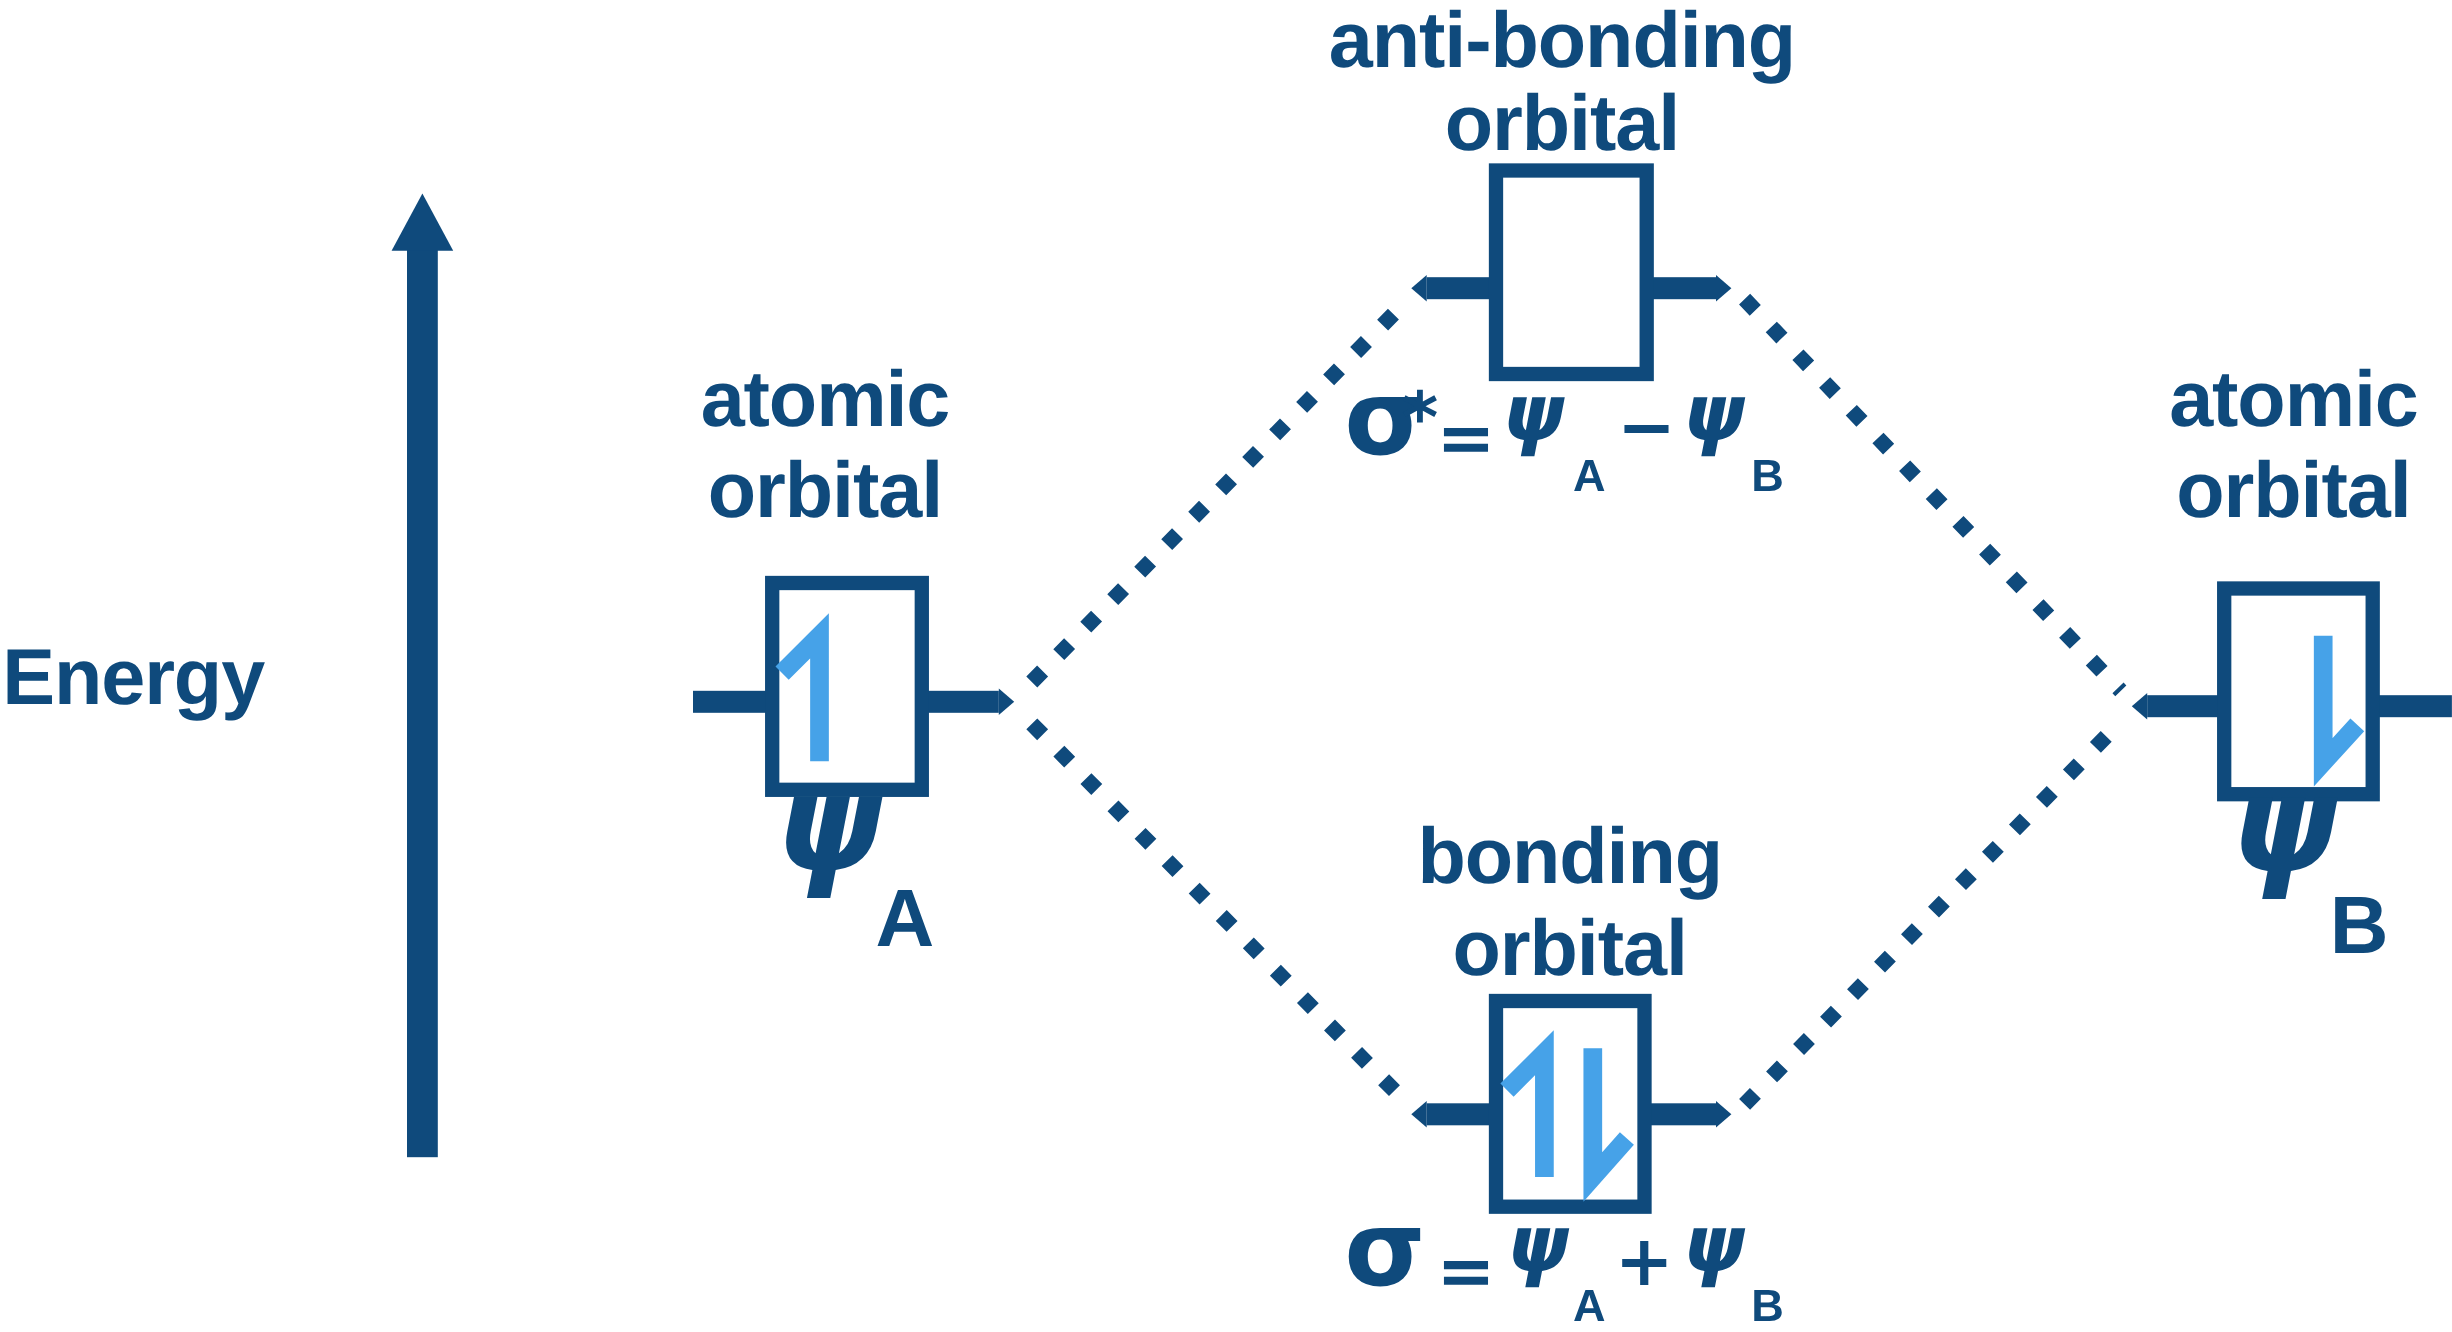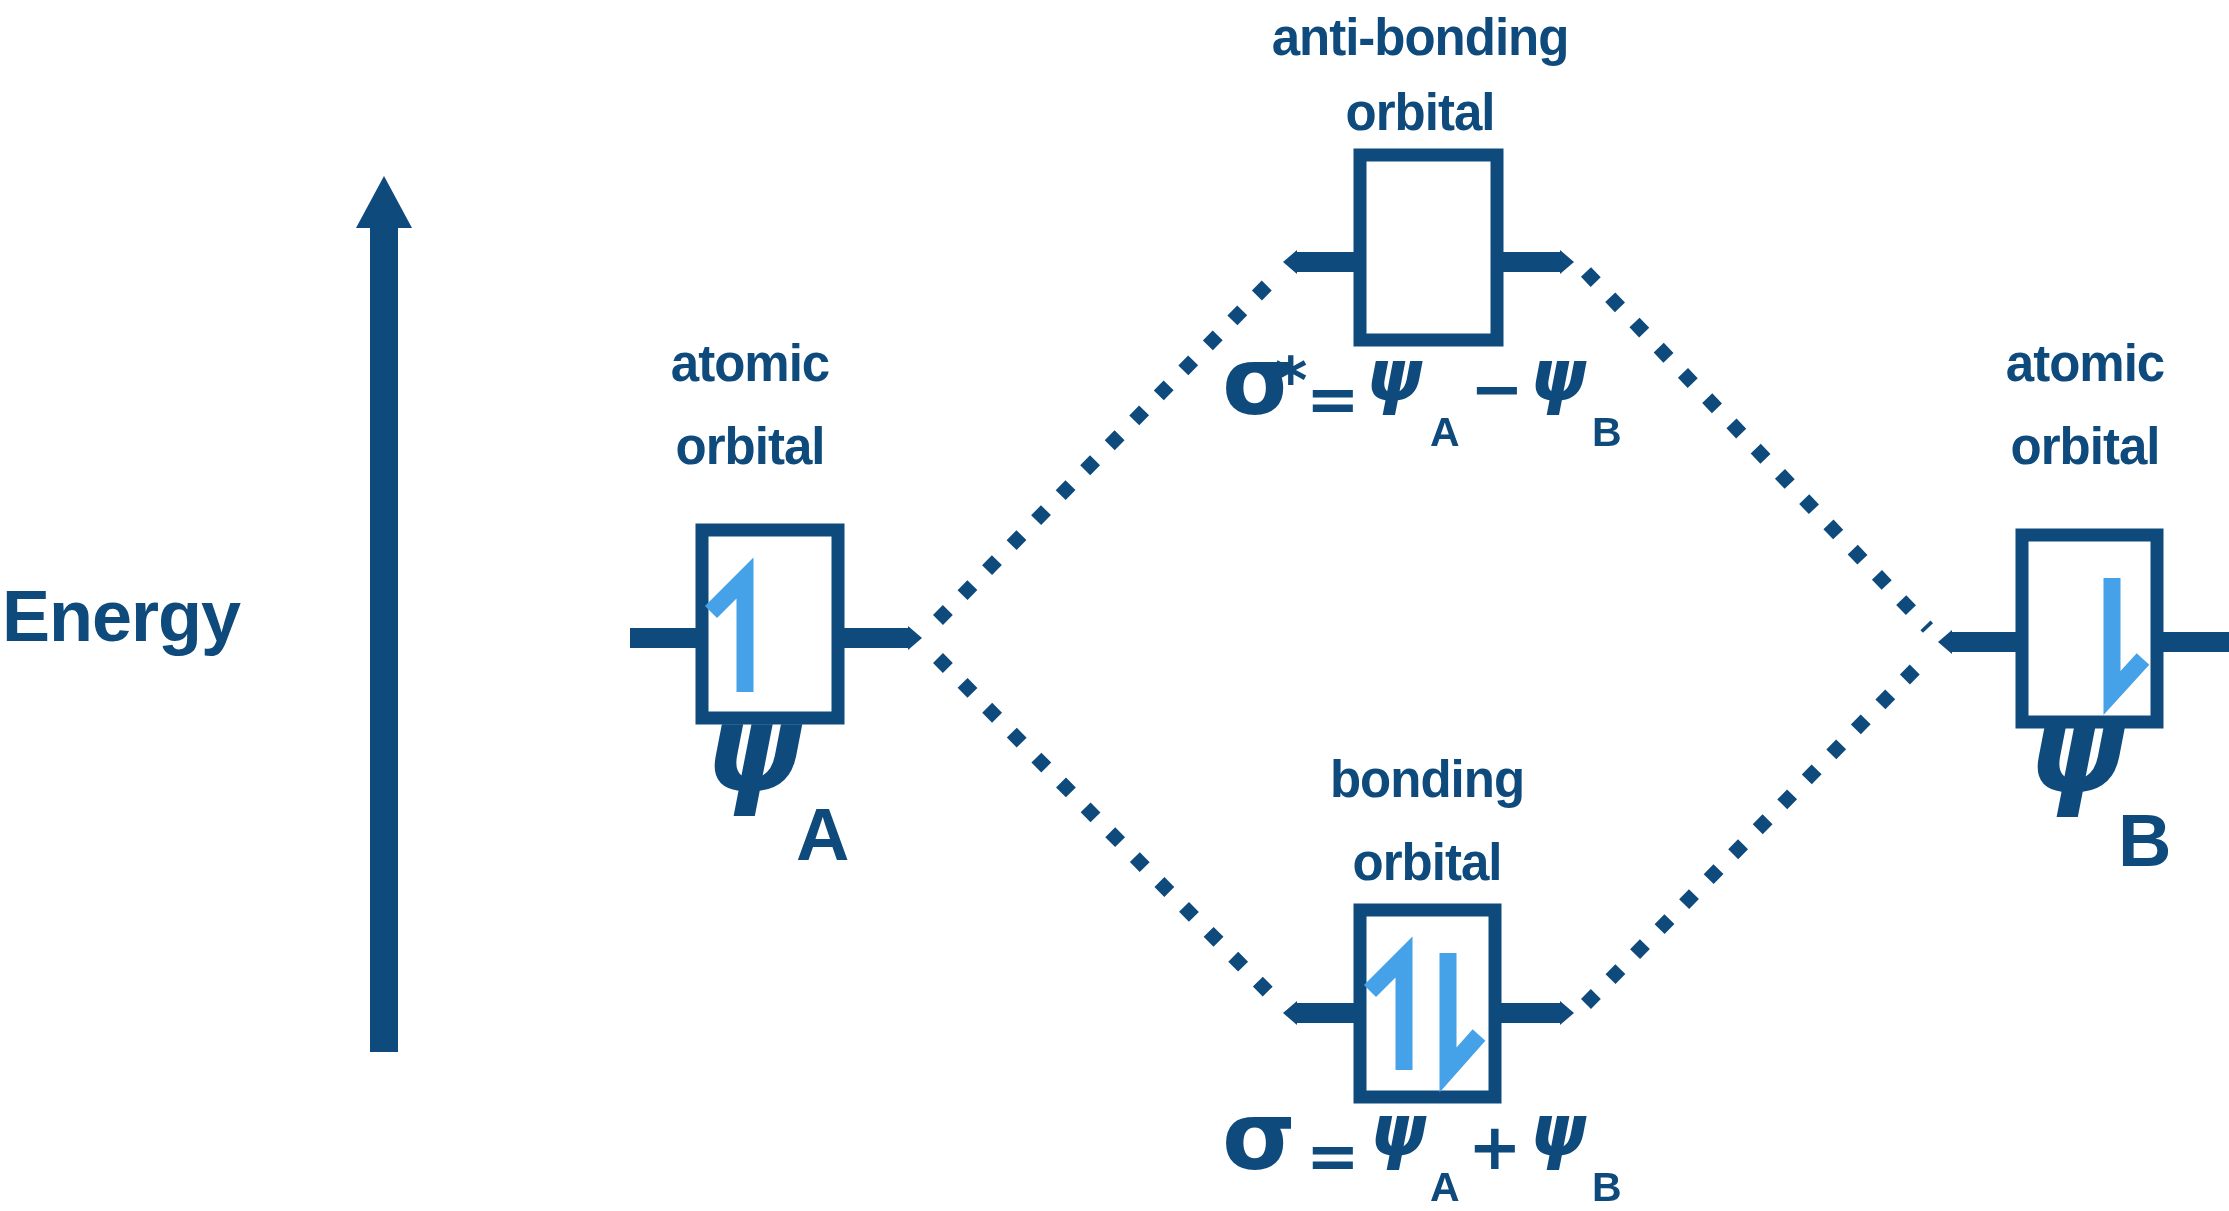--- a/index.html
+++ b/index.html
@@ -15,21 +15,21 @@
     font-family:"Liberation Sans",sans-serif;
   }
   #shapes{position:absolute;left:0;top:0;width:2229px;height:1211px;}
   .txt{
     position:absolute;
     color:var(--navy);
     font-weight:700;
     white-space:nowrap;
   }
   .orb-label{
-    font-size:51px;
+    font-size:72px;
     line-height:83px;
     letter-spacing:-1px;
     text-align:center;
     width:500px;
   }
   .orb-label .line{display:block;}
   .ab-label{line-height:75px;}
   .energy{
     font-size:72px;
     letter-spacing:-1px;

